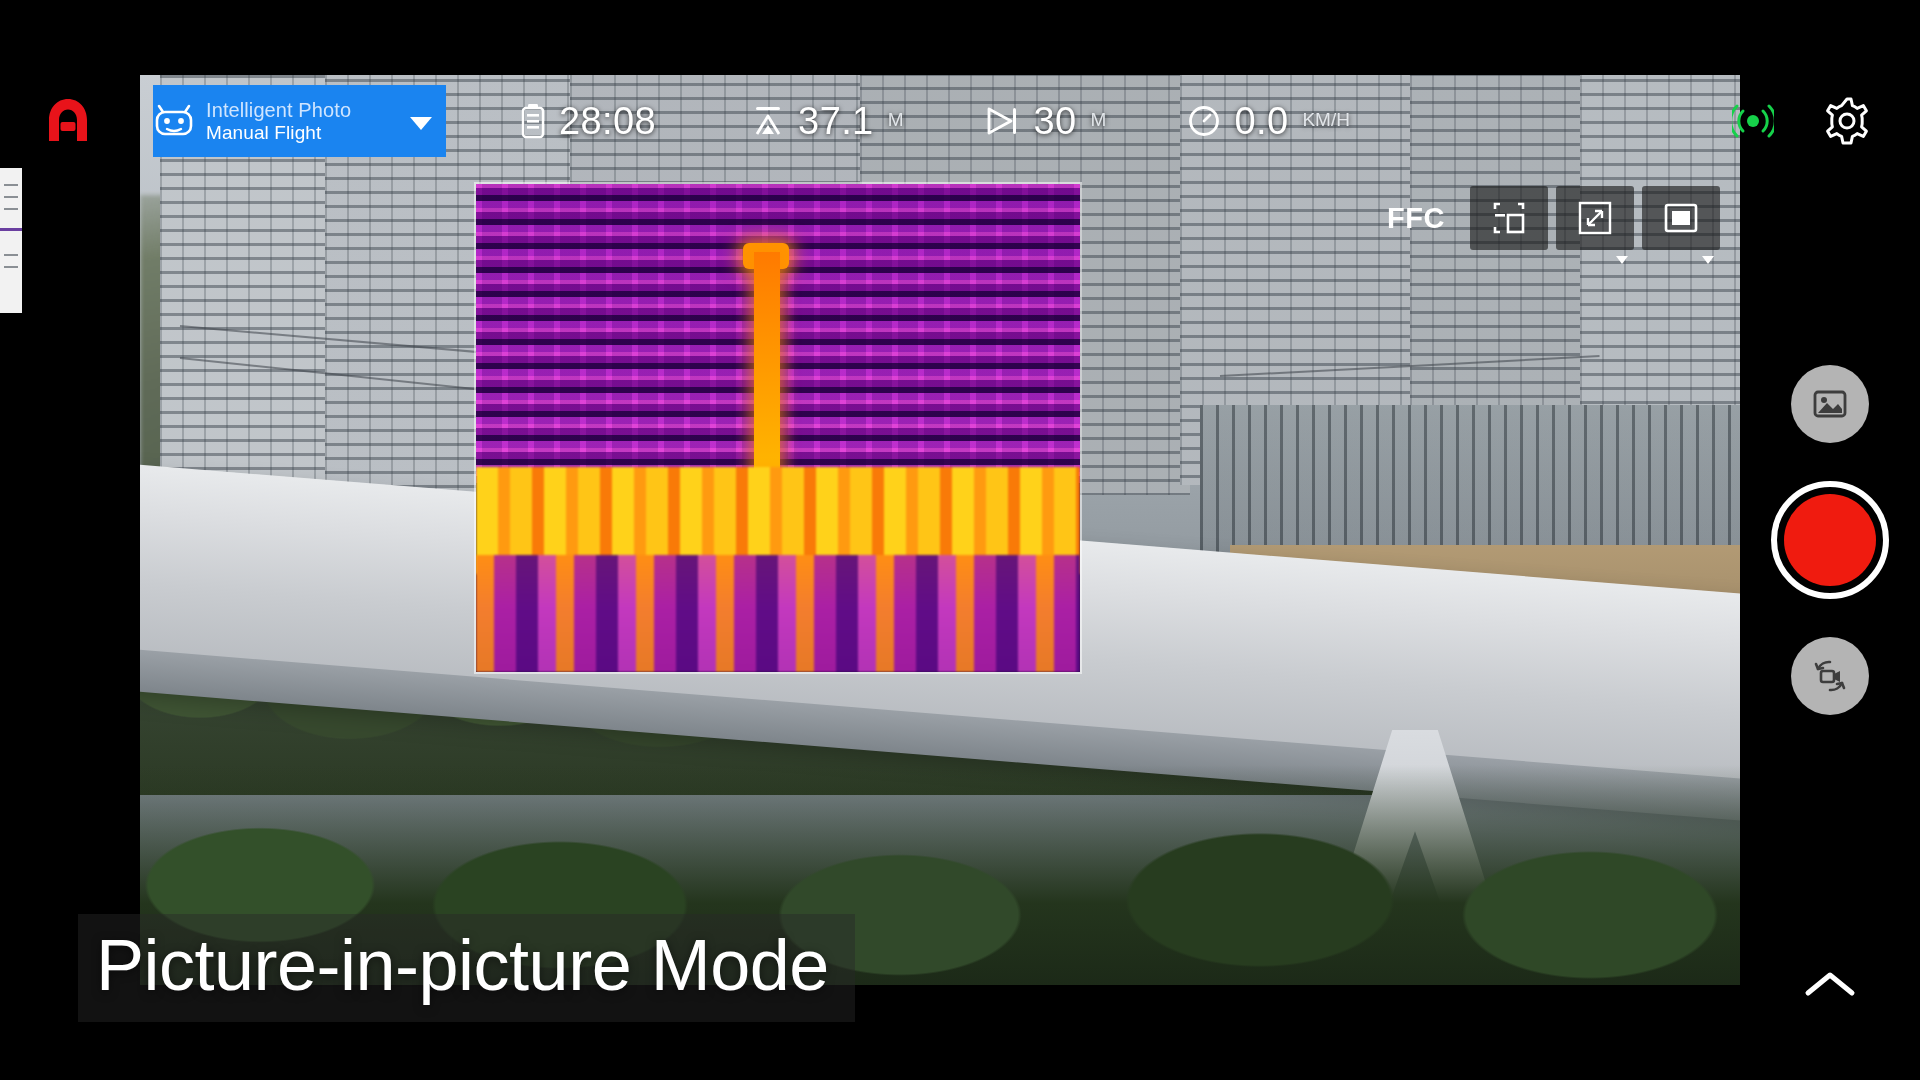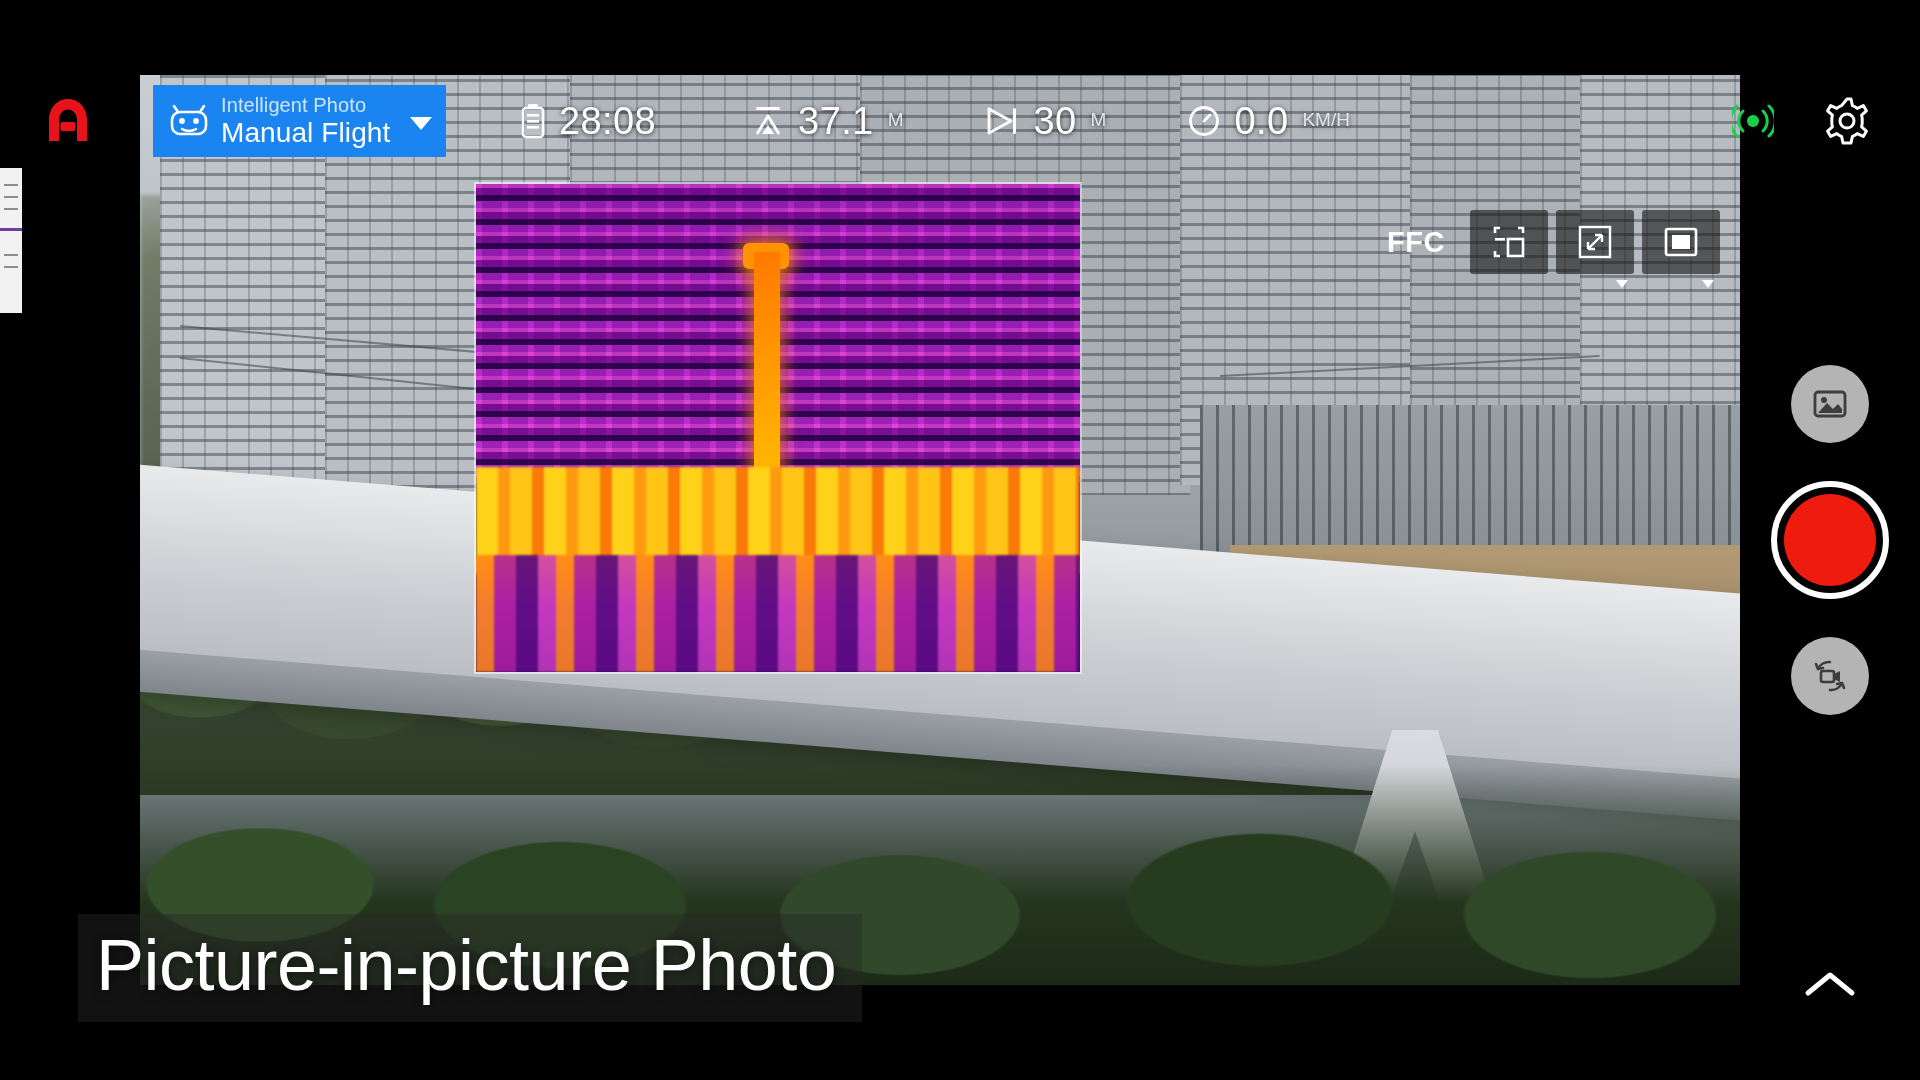--- a/index.html
+++ b/index.html
@@ -142,43 +142,43 @@
   }
   .logo-a {
     position:absolute; left:42px; top:95px; width:52px; height:52px; z-index:30;
   }
   .gear { position:absolute; right:48px; top:96px; width:50px; height:50px; z-index:30; }
   .signal { position:absolute; right:146px; top:100px; width:42px; height:42px; z-index:30; }
 
   .mode-pill {
     position:absolute; left:153px; top:85px; width:293px; height:72px;
     background:#1a84f0; display:flex; align-items:center; gap:12px;
-    padding:0 14px 0 16px; z-index:25;
+    padding:0 14px 0 1px; z-index:25;
   }
   .pill-texts { display:flex; flex-direction:column; line-height:1.12; flex:1; }
   .pill-sub { font-size:20px; color:#cfe5ff; letter-spacing:.1px; }
-  .pill-main { font-size:28px; color:#fff; font-weight:500; letter-spacing:.1px; }
+  .pill-main { font-size:19px; color:#fff; font-weight:500; letter-spacing:.1px; }
   .caret-down {
     width:0; height:0; border-left:11px solid transparent; border-right:11px solid transparent;
     border-top:13px solid #fff; margin-top:4px;
   }
 
   .telemetry {
     position:absolute; left:520px; top:88px; height:66px; display:flex;
     align-items:center; gap:81px; z-index:25;
     text-shadow:0 1px 5px rgba(0,0,0,.75);
   }
   .tele { display:flex; align-items:center; gap:13px; }
   .tele-val { font-size:38px; color:#fff; font-weight:400; letter-spacing:.4px; }
   .tele-unit { font-size:19px; color:#e2e6ea; align-self:flex-start; margin-top:9px; margin-left:1px; }
 
   
   .cam-toolbar {
     position:absolute; right:200px; top:186px; height:64px;
-    display:flex; align-items:center; gap:8px; z-index:26;margin-top:24px;
+    display:flex; align-items:center; gap:8px; z-index:26;
   }
   .cam-btn {
     width:78px; height:64px; background:rgba(25,25,25,.62);
     display:flex; align-items:center; justify-content:center; position:relative;
     border-radius:3px;
   }
   .cam-btn.ffc { width:92px; font-size:29px; color:#fff; font-weight:700; letter-spacing:.5px; background:transparent; }
   .btn-caret {
     position:absolute; right:6px; bottom:-14px; width:0; height:0;
     border-left:6px solid transparent; border-right:6px solid transparent;
@@ -444,16 +444,16 @@
     <div class="chevron-up">
       <span>
         <svg viewBox="0 0 56 34" width="56" height="34" aria-hidden="true">
           <path d="M6 25 L28 7 L50 25" fill="none" stroke="#fff" stroke-width="5" stroke-linecap="round" stroke-linejoin="round"></path>
         </svg>
       </span>
     </div>
   </div>
 
   <div class="caption">
-    <div class="caption-text">Picture-in-picture Photo</div>
+    <div class="caption-text">Picture-in-picture Mode</div>
   </div>
 
 </div>
 
 </body></html>

